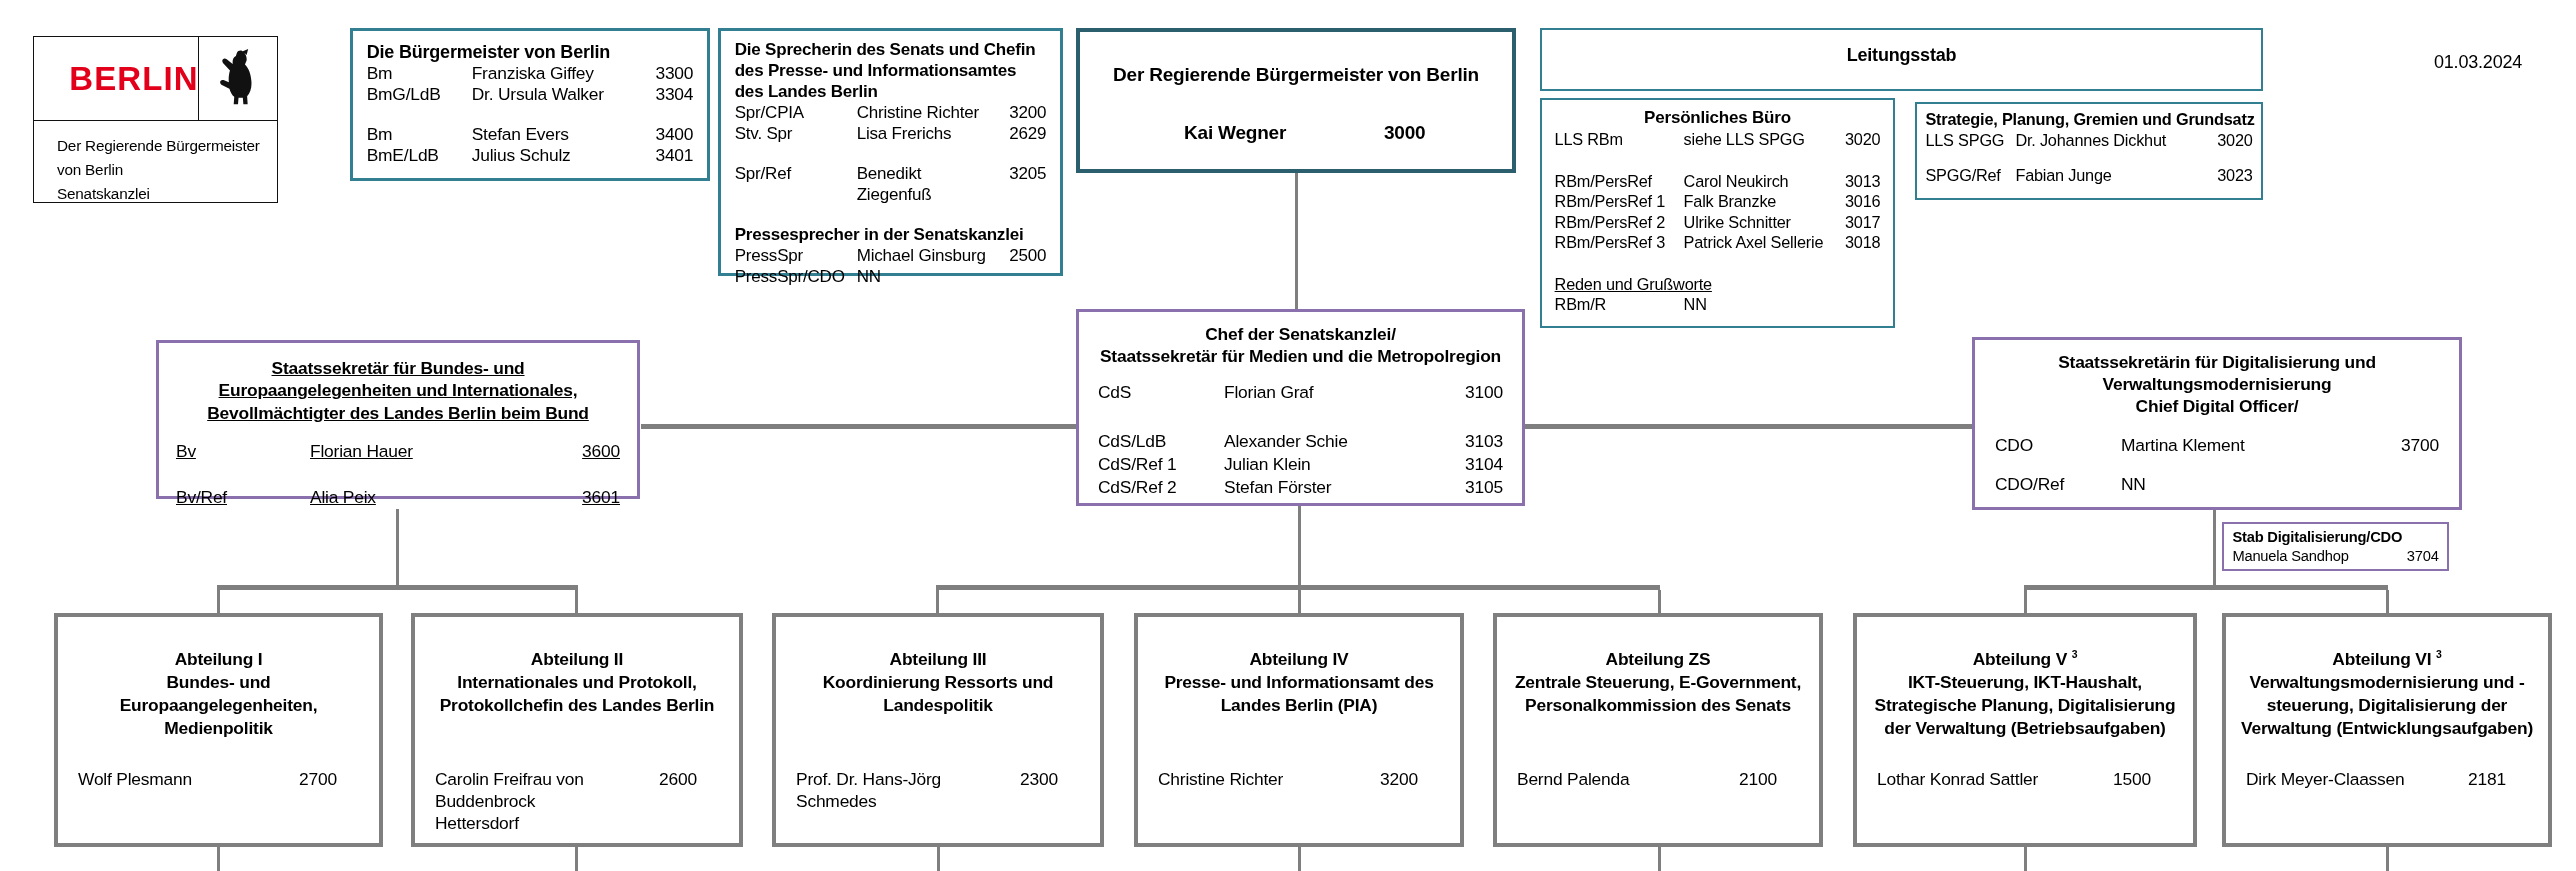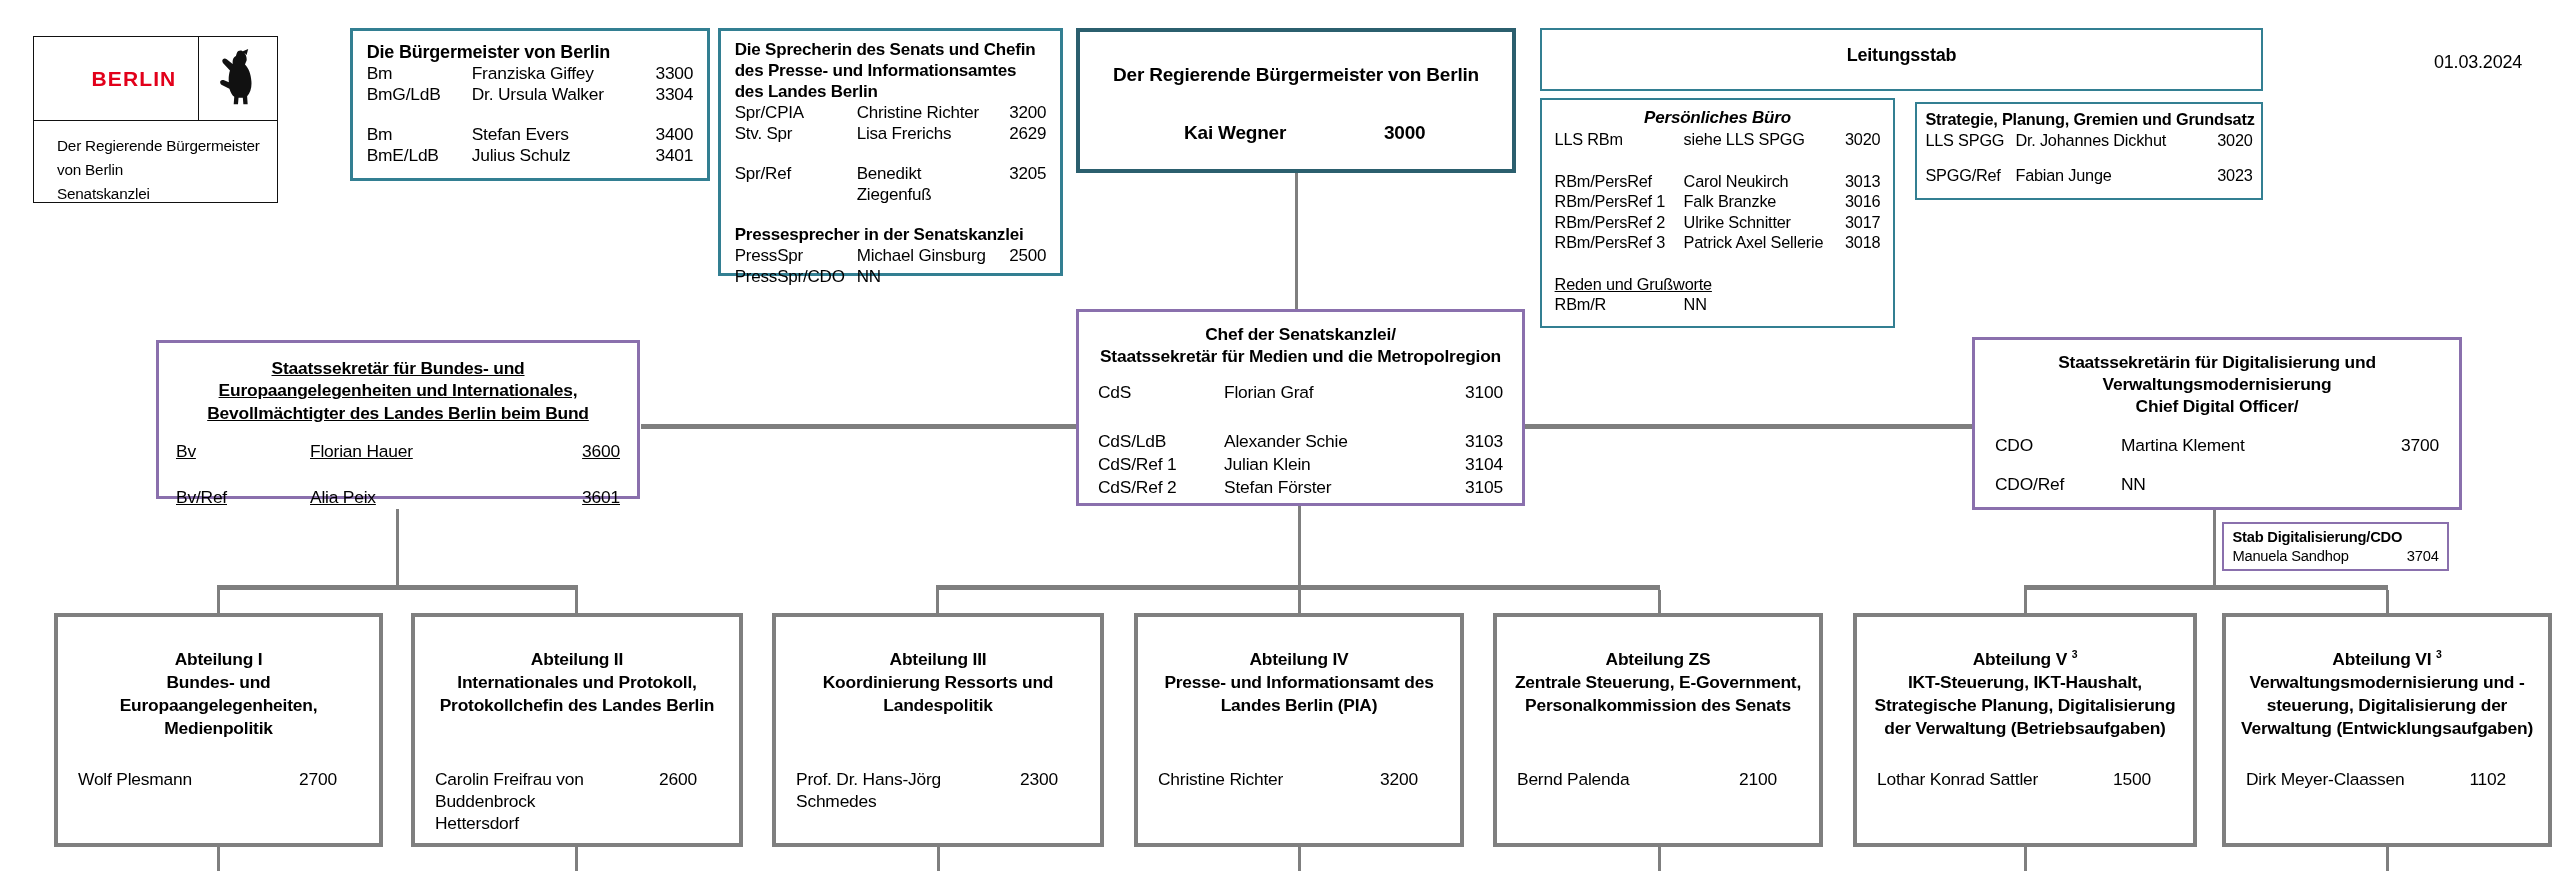--- a/index.html
+++ b/index.html
@@ -20,21 +20,21 @@
   .prow{display:grid;align-items:start;font-size:17.4px;line-height:22px;}
   .prow .phone{text-align:right;}
   .gap-lg{height:24px;}
   .gap-md{height:19px;}
   .gap-sm{height:12.6px;}
 
   
   .logo{left:33px;top:36px;width:245px;height:167px;border:1.6px solid #111;}
   .logo-top{height:83px;border-bottom:1.6px solid #111;display:flex;}
   .logo-wordmark-cell{width:165px;border-right:1.6px solid #111;display:flex;align-items:center;justify-content:center;box-sizing:border-box;}
-  .logo-wordmark{color:#e2001a;font-weight:bold;font-size:21px;letter-spacing:1.1px;margin-left:36px;}
+  .logo-wordmark{color:#e2001a;font-weight:bold;font-size:33px;letter-spacing:1.1px;margin-left:36px;}
   .logo-bear-cell{flex:1;display:flex;align-items:center;justify-content:center;}
   .logo-sub{padding:12.6px 5.3px 0 23px;font-size:15.3px;line-height:24px;}
 
   .date{position:absolute;left:2434px;top:52px;font-size:18px;}
 
   
   .bm-box{left:350px;top:28px;width:360px;height:153px;padding:9.5px 13.7px;}
   .bm-box .title{font-weight:bold;font-size:18px;line-height:22px;}
   .bm-box .prow{grid-template-columns:105px 1fr 53px;line-height:21px;}
 
@@ -45,21 +45,21 @@
 
   .rbm-box{left:1076px;top:28px;width:440px;height:145px;}
   .rbm-box .title{margin-top:32px;text-align:center;font-weight:bold;font-size:19px;}
   .rbm-name{position:absolute;left:104px;top:90px;font-weight:bold;font-size:19px;}
   .rbm-phone{position:absolute;left:304px;top:90px;font-weight:bold;font-size:19px;}
 
   .ls-box{left:1540px;top:28px;width:723px;height:63px;}
   .ls-box .title{margin-top:14.7px;text-align:center;font-weight:bold;font-size:18px;}
 
   .pb-box{left:1540px;top:98px;width:355px;height:230px;padding:7.4px 12.6px;}
-  .pb-box .title{text-align:center;font-weight:bold;font-size:17px;line-height:22px;font-style:italic;}
+  .pb-box .title{text-align:center;font-weight:bold;font-size:17px;line-height:22px;}
   .pb-box .prow{grid-template-columns:129px 1fr 43px;font-size:16.3px;line-height:20.5px;}
   .pb-box .subhead{font-size:16.3px;line-height:20.5px;text-decoration:underline;}
   .pb-box .gap-lg{height:21px;}
 
   .spgg-box{left:1915px;top:102px;width:348px;height:98px;padding:5.3px 8.4px;}
   .spgg-box .title{font-weight:bold;font-size:16.3px;line-height:21px;white-space:nowrap;}
   .spgg-box .prow{grid-template-columns:90px 1fr 43px;font-size:16.3px;line-height:20.5px;}
   .spgg-box .gap-md{height:14.7px;}
 
   
@@ -402,18 +402,18 @@
     </div>
   </div>
 
   <div class="box gray abt abt7">
     <div class="abt-title">
       <div><span>Abteilung VI</span> <sup>3</sup></div>
       <div>Verwaltungsmodernisierung und -steuerung, Digitalisierung der Verwaltung (Entwicklungsaufgaben)</div>
     </div>
     <div class="person">
       <span class="pname">Dirk Meyer-Claassen</span>
-      <span class="phone">1102</span>
+      <span class="phone">2181</span>
     </div>
   </div>
 
 </div>
 
 
 </body></html>

